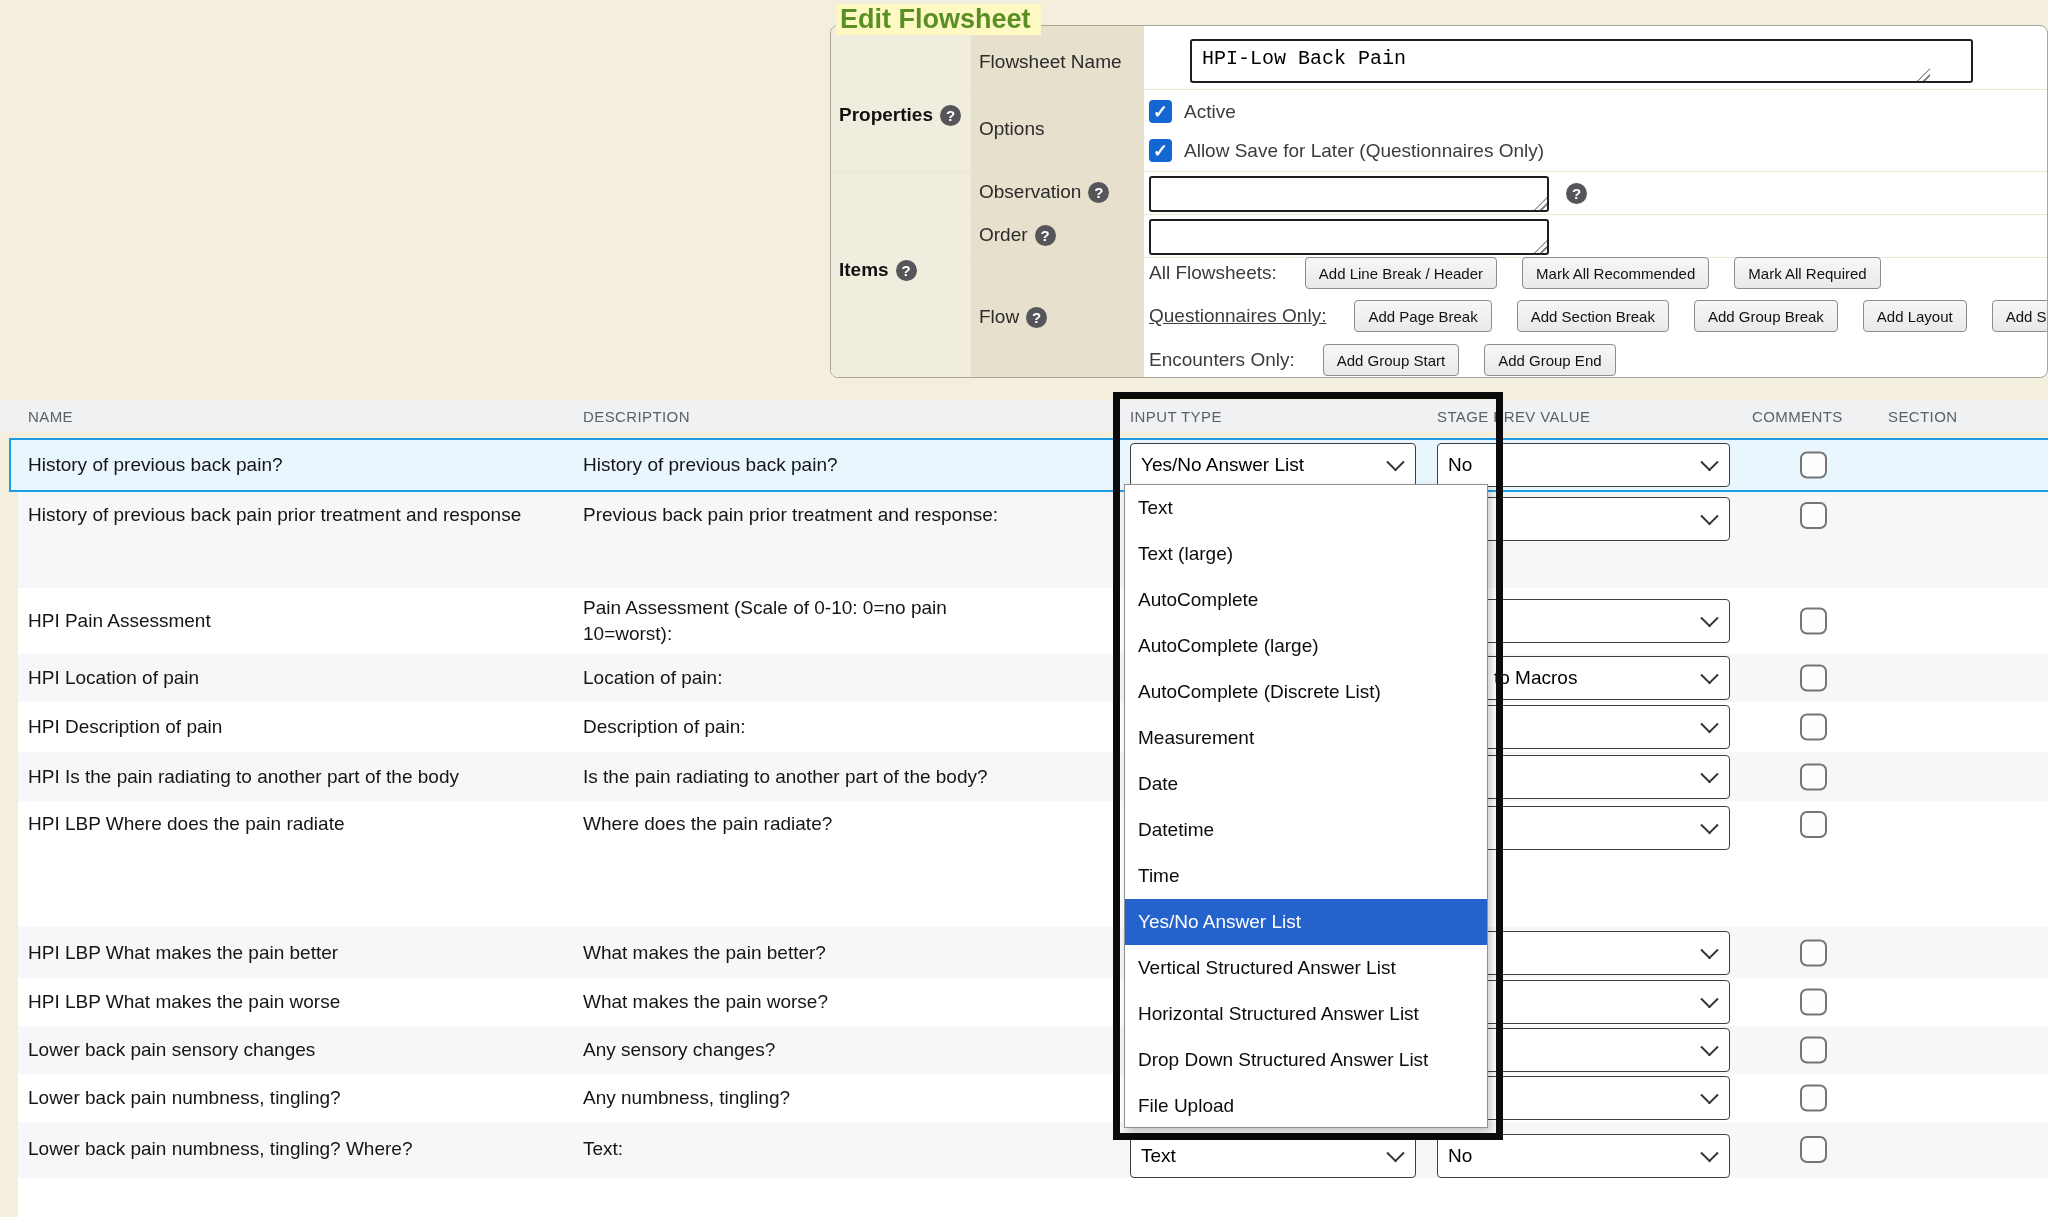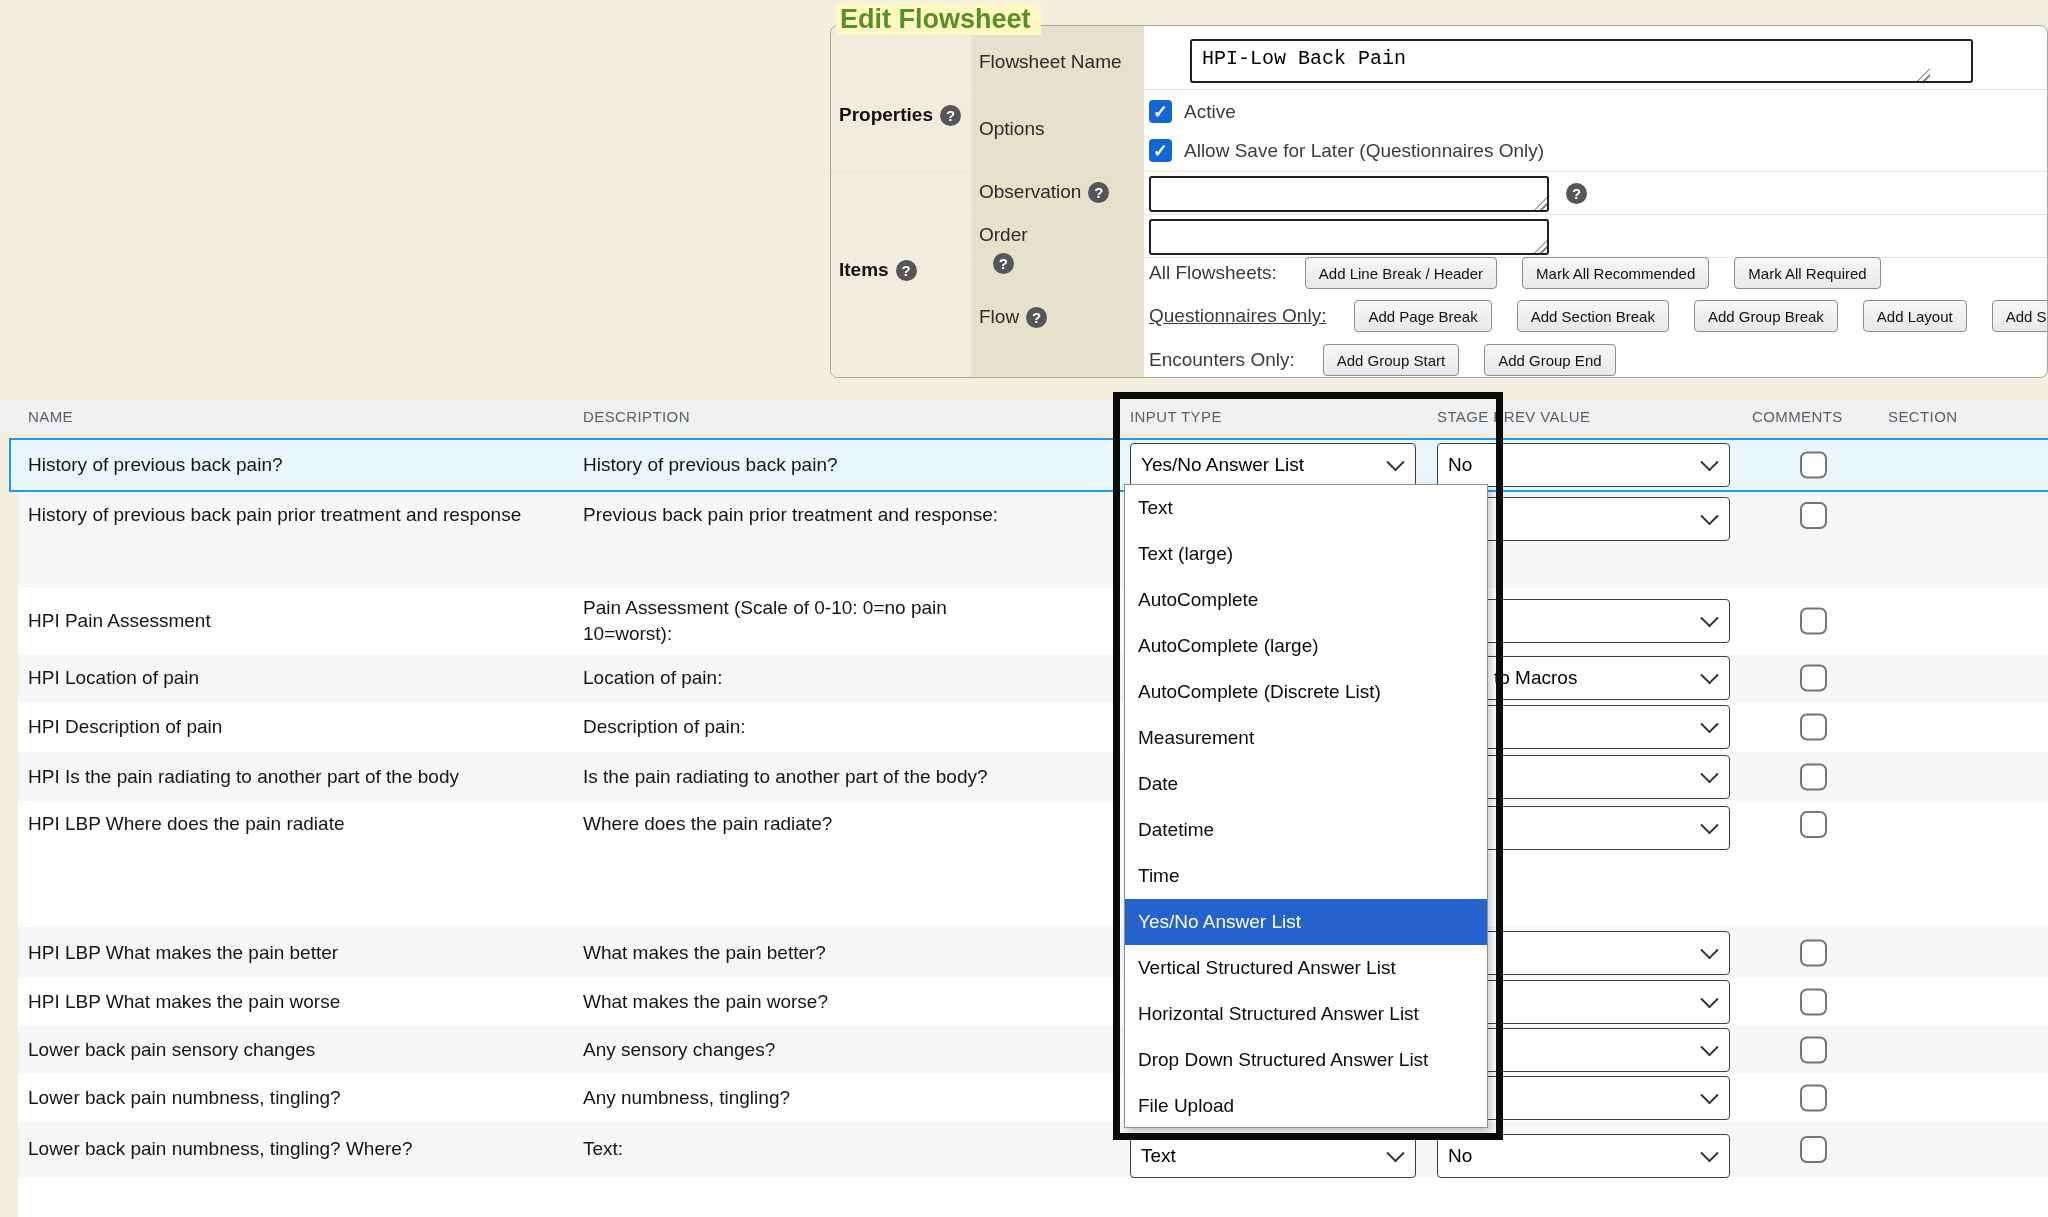--- a/index.html
+++ b/index.html
@@ -99,21 +99,21 @@
     <div class="flabel" style="left:148px;top:25px;">
       <span>Flowsheet Name</span>
     </div>
     <div class="flabel" style="left:148px;top:92px;">
       <span>Options</span>
     </div>
     <div class="flabel" style="left:148px;top:155px;">
       <span>Observation</span>
       <span class="qicon">?</span>
     </div>
-    <div class="flabel" style="left:148px;top:198px;flex-direction:column;">
+    <div class="flabel" style="left:148px;top:198px;">
       <span>Order</span>
       <span class="qicon">?</span>
     </div>
     <div class="flabel" style="left:148px;top:280px;">
       <span>Flow</span>
       <span class="qicon">?</span>
     </div>
 
     <textarea class="ta" style="left: 318px; top: 13px; width: 783px; height: 44px; margin-left: 41px;">HPI-Low Back Pain</textarea>
     <div class="ta-handle" style="left:1086px;top:42px;"></div>

